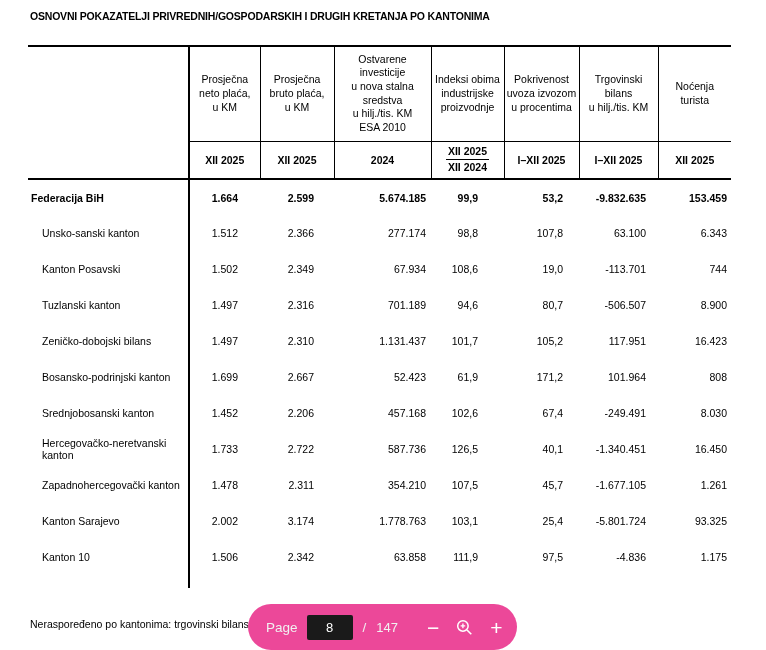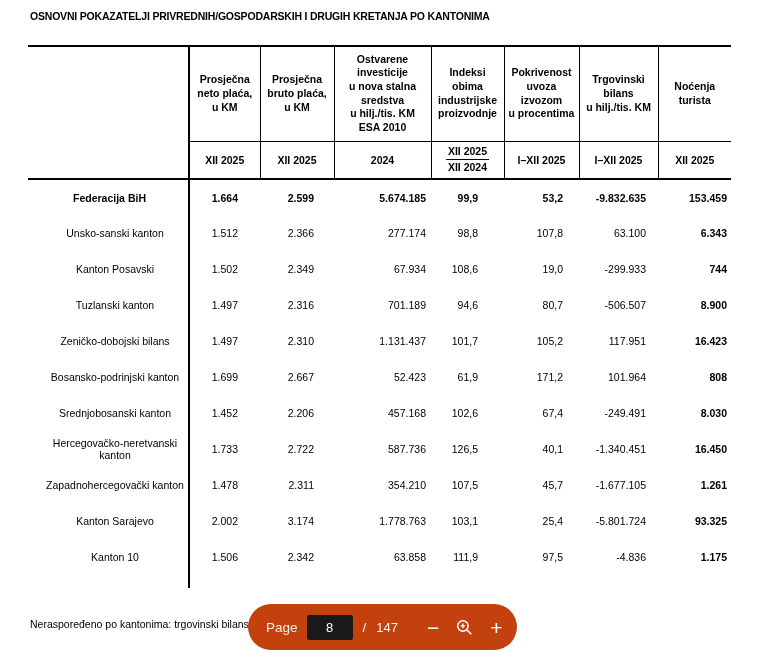--- a/index.html
+++ b/index.html
@@ -33,21 +33,21 @@
   
   th.corner {
     border-top: 2.5px solid #000;
     border-right: 2.5px solid #000;
     border-bottom: 2.5px solid #000;
   }
   tr.hrow1 th.hcell {
     border-top: 2.5px solid #000;
     border-left: 1.5px solid #000;
     border-bottom: 1.5px solid #000;
-    font-weight: bold;
+    font-weight: normal;
     text-align: center;
     vertical-align: middle;
     white-space: pre-line;
     line-height: 1.3;
     height: 95px;
     padding: 4px 2px;
   }
   tr.hrow2 th.pcell {
     border-left: 1.5px solid #000;
     border-bottom: 2.5px solid #000;
@@ -57,50 +57,50 @@
     height: 38px;
     padding: 2px;
   }
   .frac { display: inline-block; line-height: 1.25; }
   .frac-top { display: block; border-bottom: 1.3px solid #000; padding: 0 2px 1px; }
   .frac-bottom { display: block; padding-top: 1px; }
   
   tbody td { height: 36px; vertical-align: middle; }
   td.name {
     border-right: 2.5px solid #000;
-    text-align: center;
+    text-align: left;
     padding-left: 14px;
   }
   tr.boldrow td { font-weight: bold; }
   tr.boldrow td.name { padding-left: 3px; }
   td.num { text-align: right; }
   td.c0 { padding-right: 22px; }
   td.c1 { padding-right: 20px; }
   td.c2 { padding-right: 5px; }
   td.c3 { padding-right: 26px; }
   td.c4 { padding-right: 16px; }
   td.c5 { padding-right: 12px; }
-  td.c6 { padding-right: 4px; font-weight: bold; }
+  td.c6 { padding-right: 4px; }
   tr.spacer td { height: 13px; }
   
   .footnote {
     position: absolute;
     left: 30px;
     top: 618px;
     font-size: 10.5px;
     white-space: nowrap;
   }
   
   .toolbar {
     position: absolute;
     left: 248px;
     top: 604px;
     width: 269px;
     height: 46px;
-    background: #c2410c;
+    background: #ec4899;
     border-radius: 23px;
     display: flex;
     align-items: center;
     padding: 0 16px 0 18px;
     color: #f1f1f1;
     z-index: 5;
     overflow: hidden;
   }
   .toolbar .lbl { font-size: 13.5px; margin-right: 9px; }
   .toolbar input.page-input {
@@ -210,21 +210,21 @@
           <td class="num c5">63.100</td>
           <td class="num c6">6.343</td>
         </tr>
         <tr>
           <td class="name">Kanton Posavski</td>
           <td class="num c0">1.502</td>
           <td class="num c1">2.349</td>
           <td class="num c2">67.934</td>
           <td class="num c3">108,6</td>
           <td class="num c4">19,0</td>
-          <td class="num c5">-299.933</td>
+          <td class="num c5">-113.701</td>
           <td class="num c6">744</td>
         </tr>
         <tr>
           <td class="name">Tuzlanski kanton</td>
           <td class="num c0">1.497</td>
           <td class="num c1">2.316</td>
           <td class="num c2">701.189</td>
           <td class="num c3">94,6</td>
           <td class="num c4">80,7</td>
           <td class="num c5">-506.507</td>

